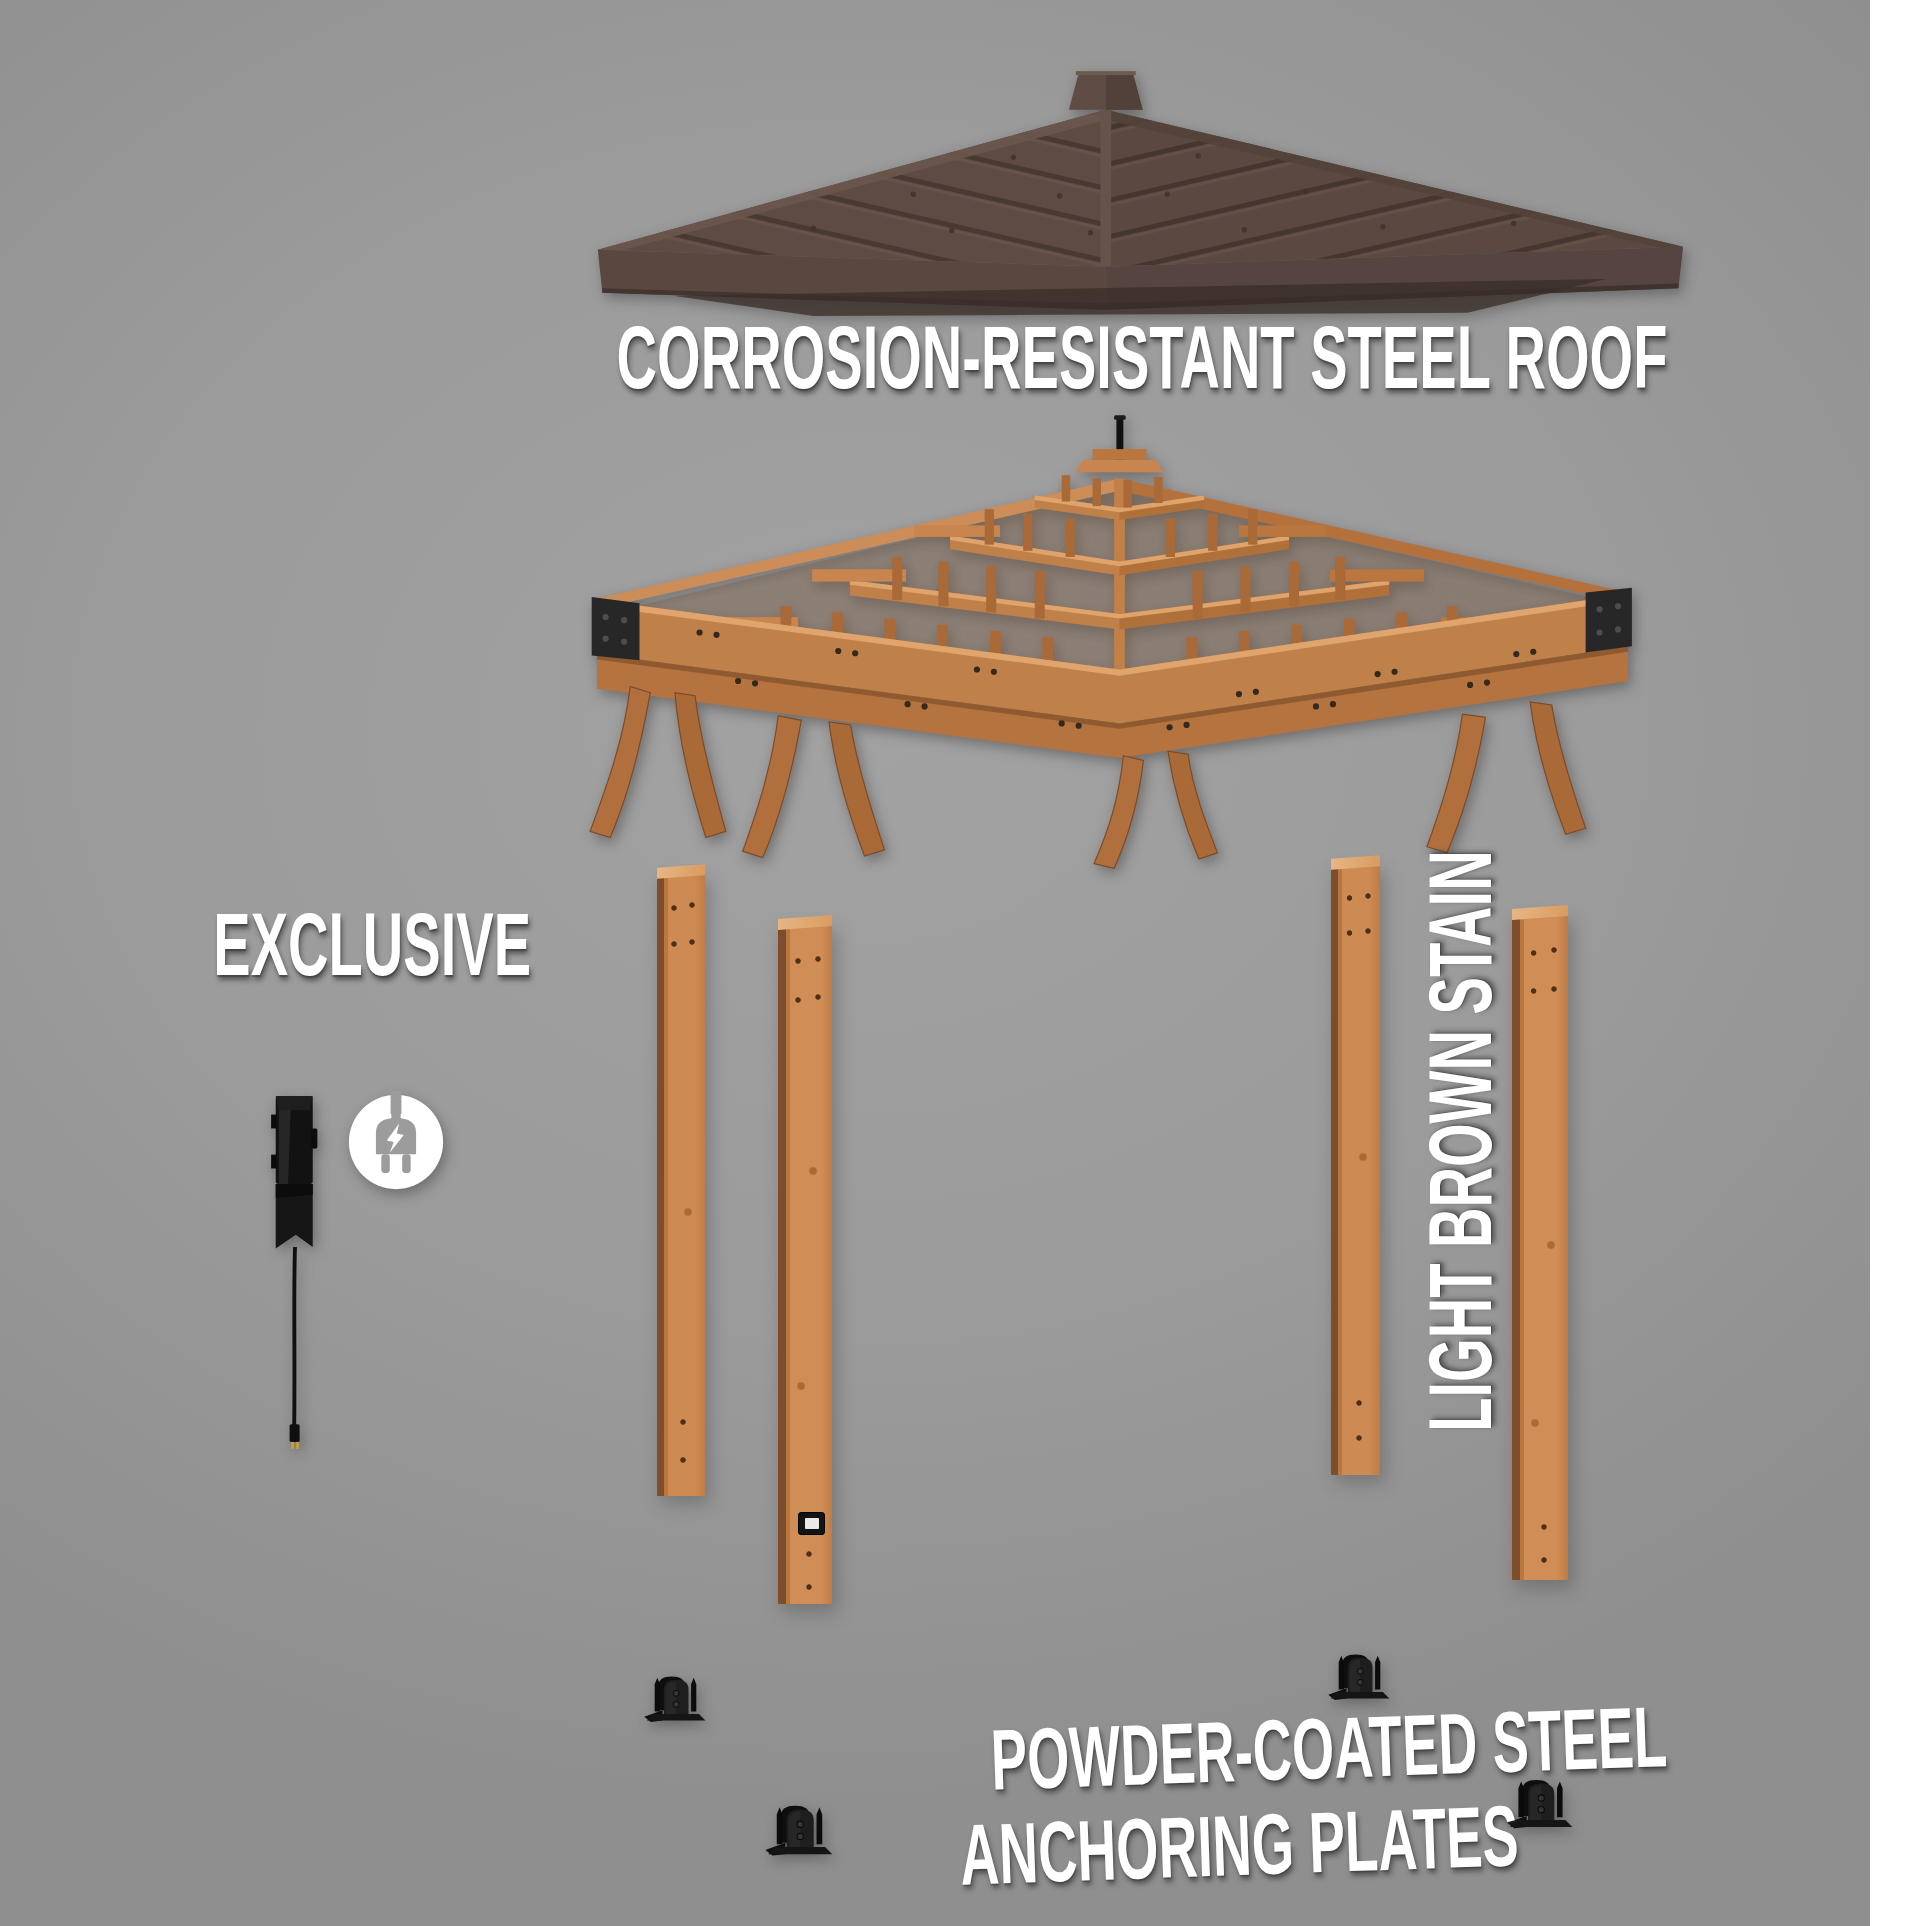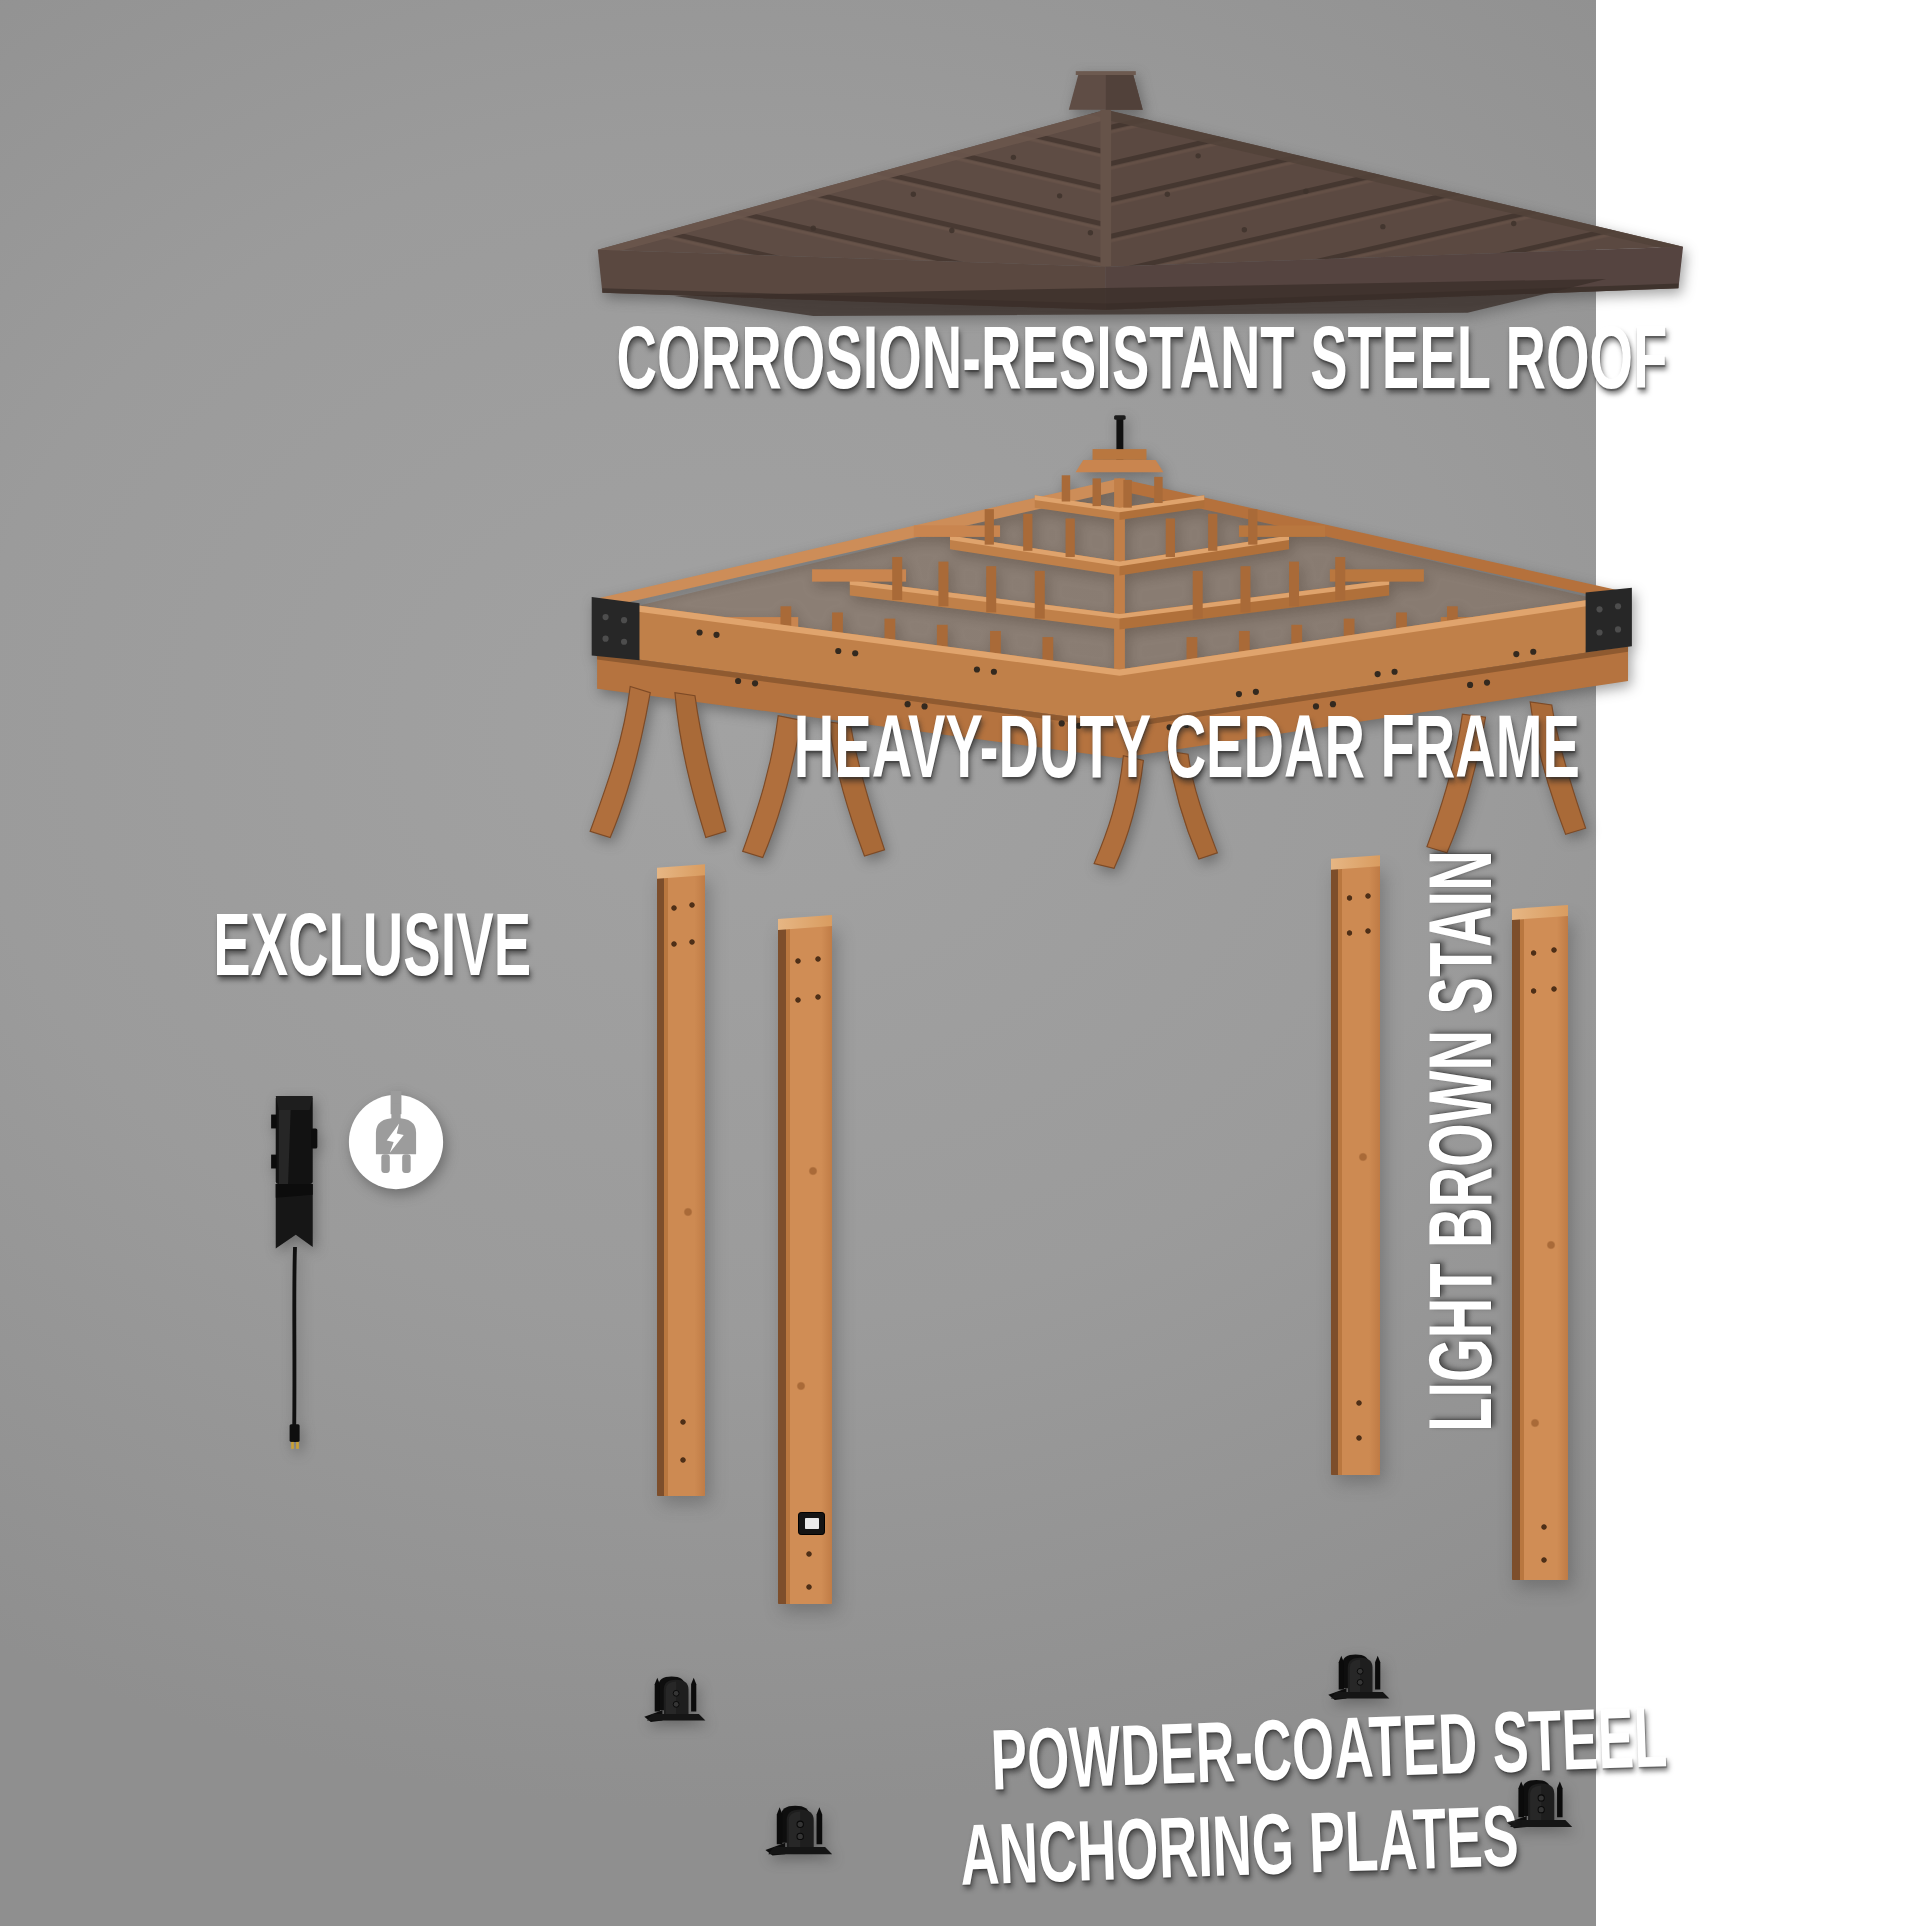--- a/index.html
+++ b/index.html
@@ -1,17 +1,17 @@
 <!DOCTYPE html>
 <html style="font-size:12.3px"><head>
 <meta charset="utf-8">
 <style>
   html,body{margin:0;padding:0;width:1926px;height:1926px;overflow:hidden;}
   .stage{
-    position:relative;width:1596px;height:1926px;
+    position:relative;width:1870px;height:1926px;
     background:radial-gradient(ellipse 1387px 1079px at 46% 38%, #a2a2a2 0%, #9b9b9b 55%, #8f8f8f 100%);
     font-family:"Liberation Sans", sans-serif;
   }
   .abs{position:absolute;}
   
   .label{
     position:absolute;color:#ffffff;font-weight:bold;line-height:1.04;
     text-align:center;white-space:nowrap;
     text-shadow:3.1px 4.6px 7px rgba(35,35,35,.55), 0.8px 1.5px 1.5px rgba(60,60,60,.5);
   }
@@ -217,23 +217,20 @@
         <path d="M252,390 C244,455 226,510 206,566 L232,574 C256,518 272,452 282,396 Z" fill="#b06f3d" stroke="#7d4a26" stroke-width="1.5"></path>
         <path d="M318,398 C326,462 344,518 364,572 L390,564 C372,510 354,452 346,402 Z" fill="#a96a38" stroke="#7d4a26" stroke-width="1.5"></path>
         <path d="M700,442 C694,500 680,540 662,582 L688,588 C708,544 720,500 726,448 Z" fill="#b06f3d" stroke="#7d4a26" stroke-width="1.5"></path>
         <path d="M758,436 C766,492 780,534 798,576 L822,568 C806,526 790,484 784,440 Z" fill="#a96a38" stroke="#7d4a26" stroke-width="1.5"></path>
         <path d="M1140,388 C1132,450 1114,506 1094,560 L1120,568 C1144,512 1160,450 1170,392 Z" fill="#b06f3d" stroke="#7d4a26" stroke-width="1.5"></path>
         <path d="M1228,372 C1236,436 1254,492 1274,544 L1300,536 C1282,484 1264,428 1256,376 Z" fill="#a96a38" stroke="#7d4a26" stroke-width="1.5"></path>
       </g>
     </g>
   </svg>
 
-  <div class="label fs115" style="left:493px;top:700px;width:1387px;">
-    <span class="cond">HEAVY-DUTY CEDAR FRAME</span>
-  </div>
 
   <div class="label fs115" style="left:64px;top:898px;width:616px;">
     <span class="cond">EXCLUSIVE</span>
   </div>
 
   <svg class="abs shadowed" style="left:345px;top:1091px;" width="102" height="102" viewBox="0 0 132 132">
     <circle cx="66" cy="66" r="61" fill="#ffffff"></circle>
     <rect x="59" y="0" width="14" height="30" fill="#9c9c9c"></rect>
     <rect x="60" y="16" width="12" height="24" fill="#9c9c9c"></rect>
     <path d="M40,82 L40,54 Q40,35 66,35 Q92,35 92,54 L92,82 Z" fill="#9c9c9c"></path>

